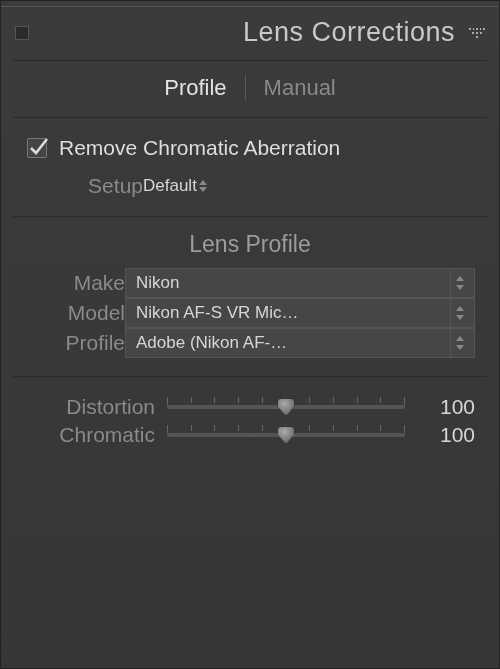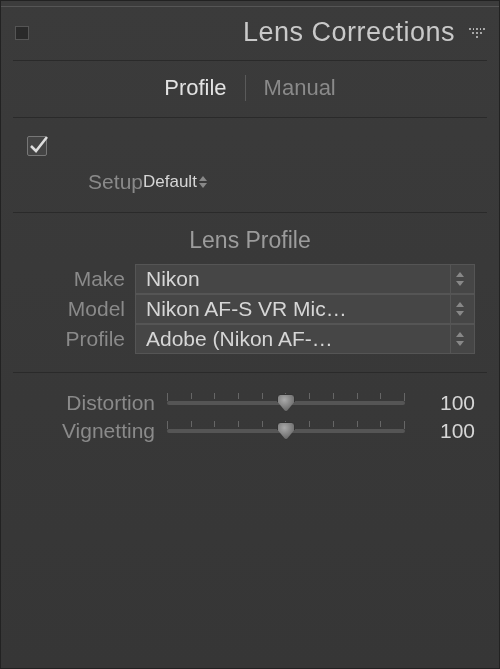--- a/index.html
+++ b/index.html
@@ -98,32 +98,32 @@
   .mini-tri { width:0; height:0; border-left:4px solid transparent; border-right:4px solid transparent;}
   .mini-up { border-bottom:5px solid #888;}
   .mini-dn { border-top:5px solid #888; margin-top:2px;}
   .section-title {
     text-align: center;
     font-size: 23px;
     color: #9c9c9c;
     margin-bottom: 10px;
   }
   .form-row {
-    display: flex; align-items: center; gap: 10px;
+    display: flex; align-items: center; 
     margin: 0 0;
   }
   .form-label { width: 100px; text-align: right; font-size: 21px; color: #8a8a8a;}
   .dropdown {
     flex: 1;
     display: flex; align-items: center;
     background: #464646;
     border: 1px solid #555;
     height: 30px;
     padding: 0 6px 0 10px;
-    font-size: 21px;
+    font-size: 17px;
     color: #d6d6d6;
     cursor: pointer;
     overflow: hidden;
     position: relative;
   }
   .dropdown .dd-text { flex:1; white-space: nowrap; overflow:hidden; text-overflow: ellipsis;}
   .dd-stepper {
     width: 18px; height: 100%;
     border-left: 1px solid #555;
     display:flex; flex-direction:column; align-items:center; justify-content:center;
@@ -187,20 +187,21 @@
       <div class="tab">Manual</div>
     </div>
 
     <div class="section">
       <div class="check-row">
         <div class="checkbox">
           <svg viewBox="0 0 20 20">
               <polyline points="3,11 8,16 19,2" fill="none" stroke="#ddd" stroke-width="2.5"></polyline>
             </svg>
         </div>
+        <div class="check-label">Remove Chromatic Aberration</div>
       </div>
       <div class="setup-row">
         <div class="setup-label">Setup</div>
         <div class="setup-value">Default</div>
         <div class="setup-stepper">
           <div class="mini-tri mini-up"></div>
             <div class="mini-tri mini-dn"></div>
         </div>
       </div>
     </div>
@@ -260,21 +261,21 @@
               <span class="t"></span>
               <span class="t big"></span>
             </div>
           <div class="track-line"></div>
           <div class="knob"></div>
         </div>
         <div class="slider-value">100</div>
       </div>
 
       <div class="slider-row">
-        <div class="slider-label">Vignetting</div>
+        <div class="slider-label">Chromatic</div>
         <div class="slider-track">
           <div class="track-ticks">
               <span class="t big"></span>
               <span class="t"></span>
               <span class="t"></span>
               <span class="t"></span>
               <span class="t"></span>
               <span class="t big"></span>
               <span class="t"></span>
               <span class="t"></span>

